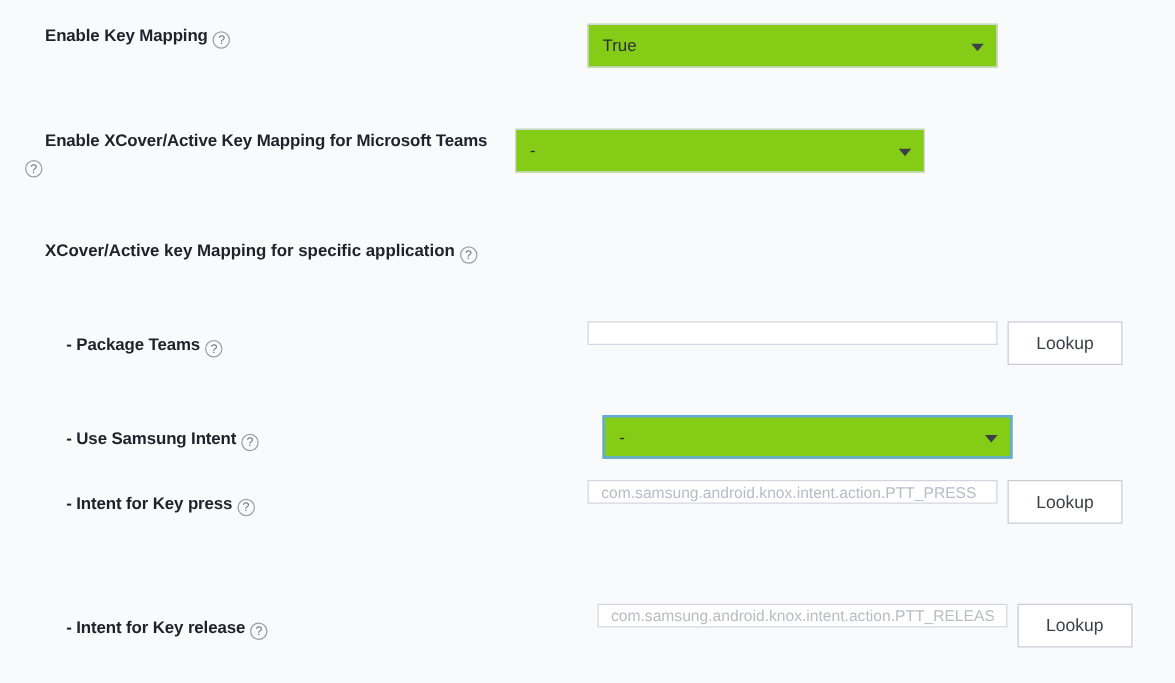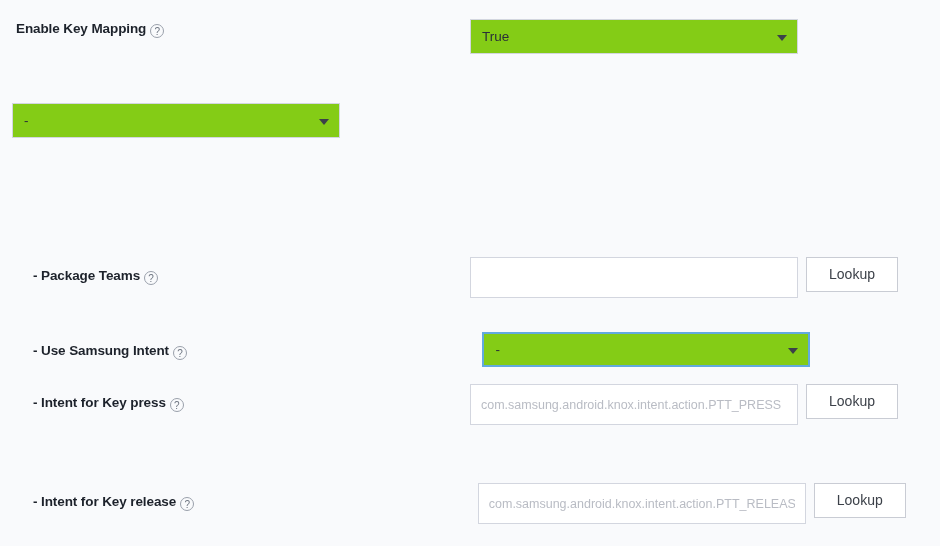--- a/index.html
+++ b/index.html
@@ -37,20 +37,21 @@
     font-weight: bold;
     line-height: 19px;
     color: #1d222b;
     letter-spacing: -0.1px;
   }
   .label-col.indented {
     padding-left: 33px;
   }
   .label-text {
     display: inline;
+    margin-left: 20px;
   }
 
   .help-icon {
     display: inline-block;
     width: 14px;
     height: 14px;
     border: 1px solid #9aa0ab;
     border-radius: 50%;
     color: #6d7480;
     font-size: 10px;
@@ -98,21 +99,21 @@
     border-right: 5px solid transparent;
     border-top: 6px solid #3c4149;
   }
   .select-value {
     white-space: nowrap;
     overflow: hidden;
   }
 
   .text-input {
     width: 328px;
-    height: 41px;
+    height: 19px;
     background: #ffffff;
     border: 1px solid #d3d6df;
     box-sizing: border-box;
     padding: 0 10px;
     font-size: 12.5px;
     font-family: "Liberation Sans", sans-serif;
     color: #2b2f38;
     outline: none;
     border-radius: 0;
   }
@@ -157,28 +158,34 @@
     </div>
     <div class="control-col">
       <div class="select-box">
         <span class="select-value">True</span>
         <span class="caret"></span>
       </div>
     </div>
   </div>
 
   <div class="row" style="top:103px;">
+    <div class="label-col" style="width:400px;">
+      <span class="label-text">Enable XCover/Active Key Mapping for Microsoft Teams</span><span class="help-icon">?</span>
+    </div>
     <div class="control-col" style="width:540px;">
       <div class="select-box" style="margin-left:12px;">
         <span class="select-value">-</span>
         <span class="caret"></span>
       </div>
     </div>
   </div>
 
+  <div class="section-heading" style="top:193px;">
+    <span class="label-text">XCover/Active key Mapping for specific application</span><span class="help-icon">?</span>
+  </div>
 
   <div class="row" style="top:257px;">
     <div class="label-col indented" style="padding-top:9px;">
       <span class="label-text">- Package Teams</span><span class="help-icon">?</span>
     </div>
     <div class="control-col">
       <input class="text-input" type="text" value="" style="">
       <button class="lookup-btn">Lookup</button>
     </div>
   </div>

